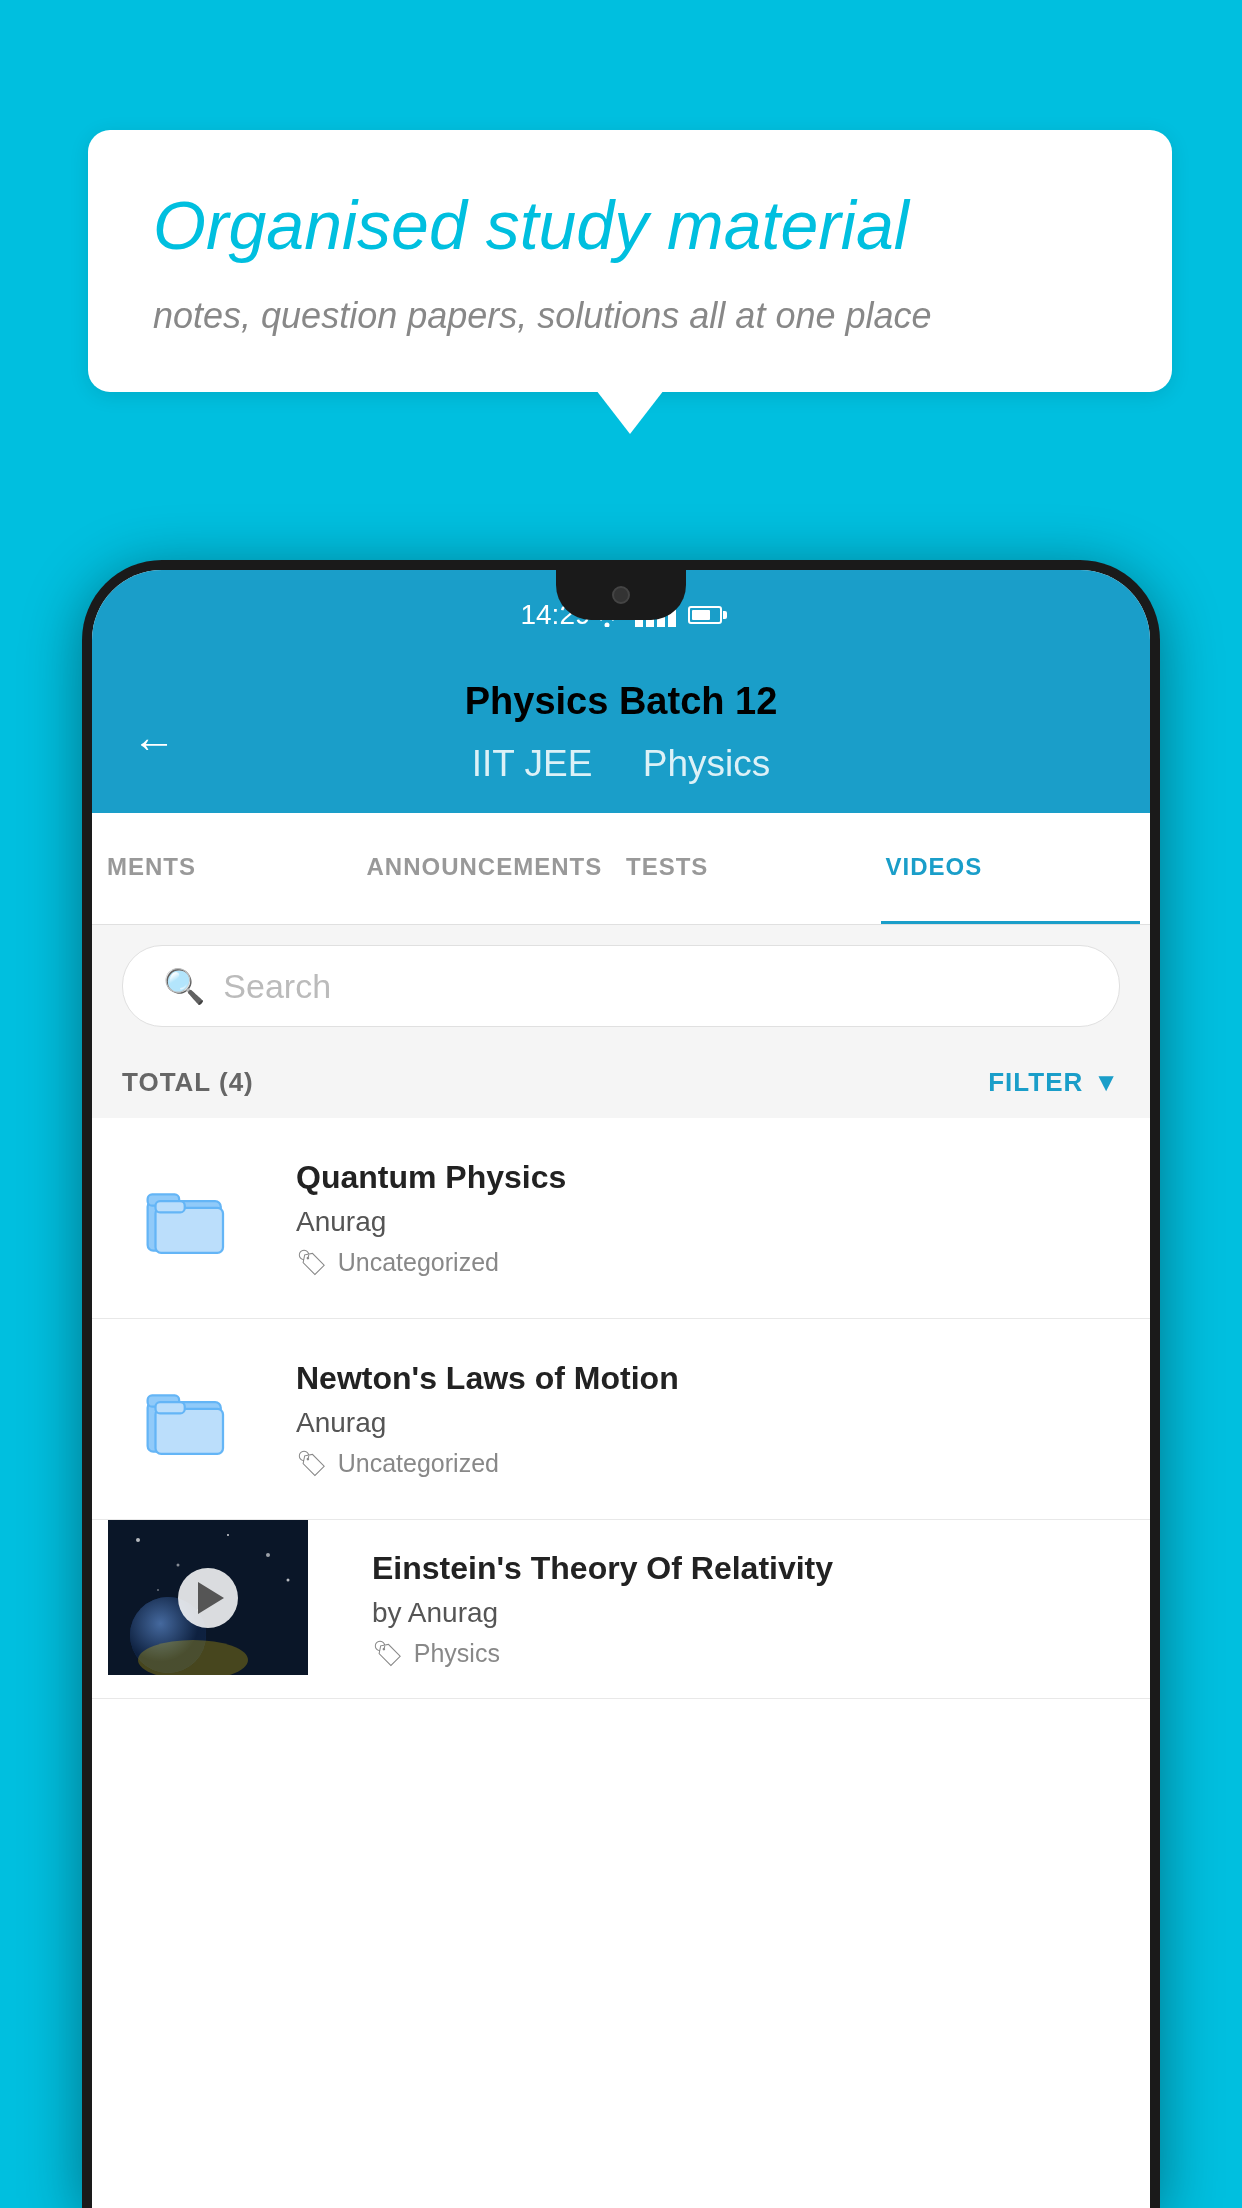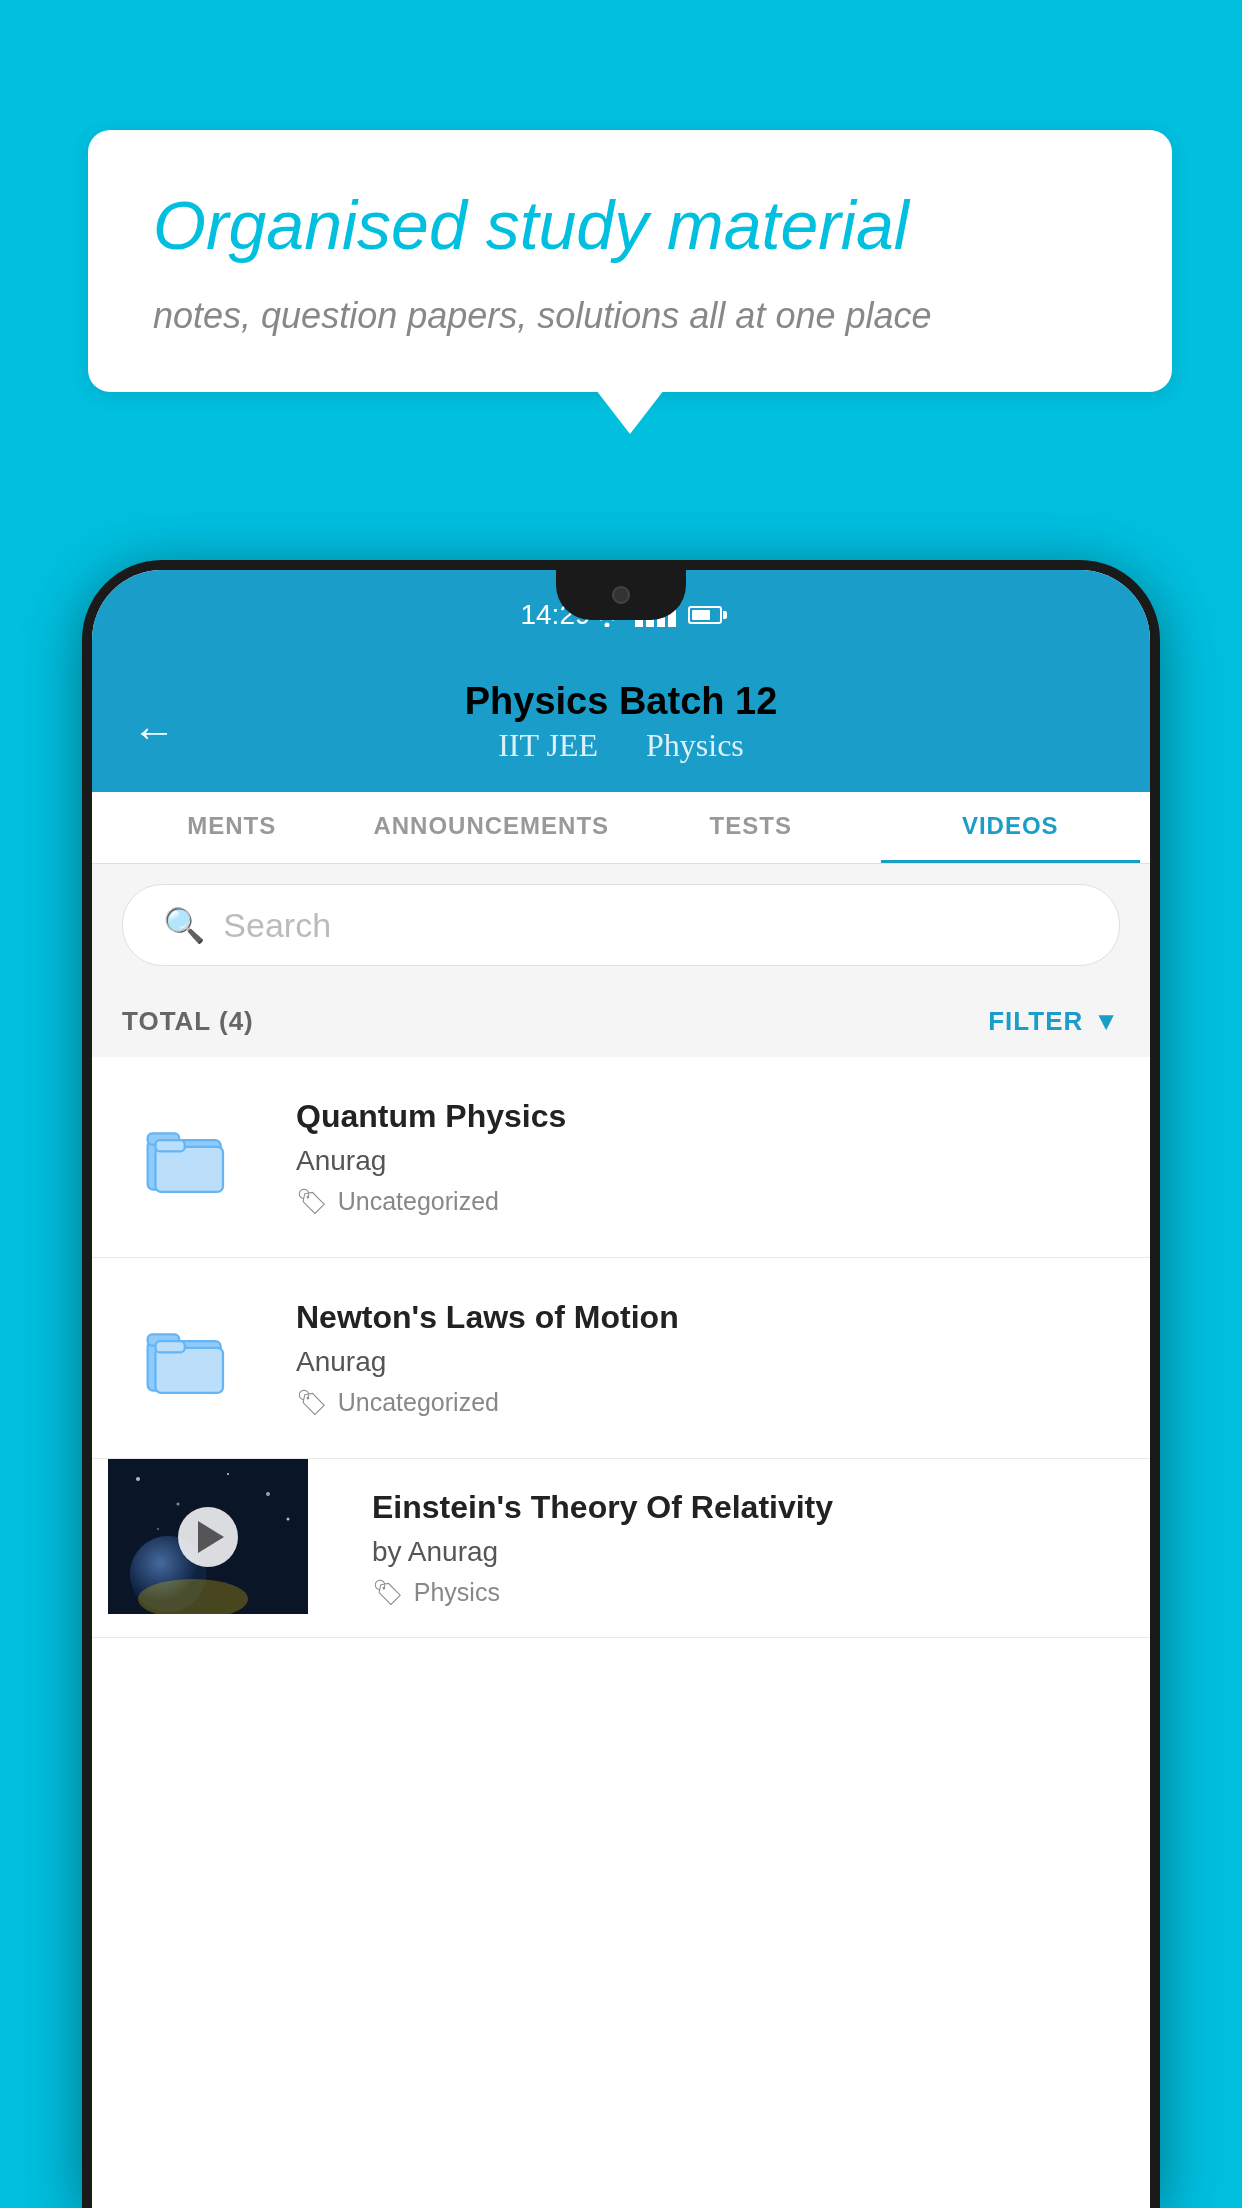--- a/index.html
+++ b/index.html
@@ -168,39 +168,38 @@
       font-size: 44px;
       cursor: pointer;
     }
     .header-title {
       color: #000000;
       font-size: 38px;
       font-weight: 700;
     }
     .header-subtitle {
       color: rgba(255,255,255,0.85);
-      font-size: 32px;
-      margin-top: 4px;
-      font-family: Liberation Serif, serif;
+      font-size: 37px;
+      margin-top: 20px;
     }
     .header-subtitle span {
       margin: 0 10px;
     }
 
     
     .tab-bar {
       display: flex;
       background: white;
       border-bottom: 1px solid #e0e0e0;
       padding: 0 10px;
     }
     .tab-item {
       flex: 1;
-      text-align: center;
-      padding: 20px 5px;
+      text-align: left;
+      padding: 40px 5px;
       font-size: 24px;
       color: #999;
       font-weight: 600;
       letter-spacing: 1px;
       cursor: pointer;
       border-bottom: 3px solid transparent;
       white-space: nowrap;
     }
     .tab-item.active {
       color: #1a9ec9;

